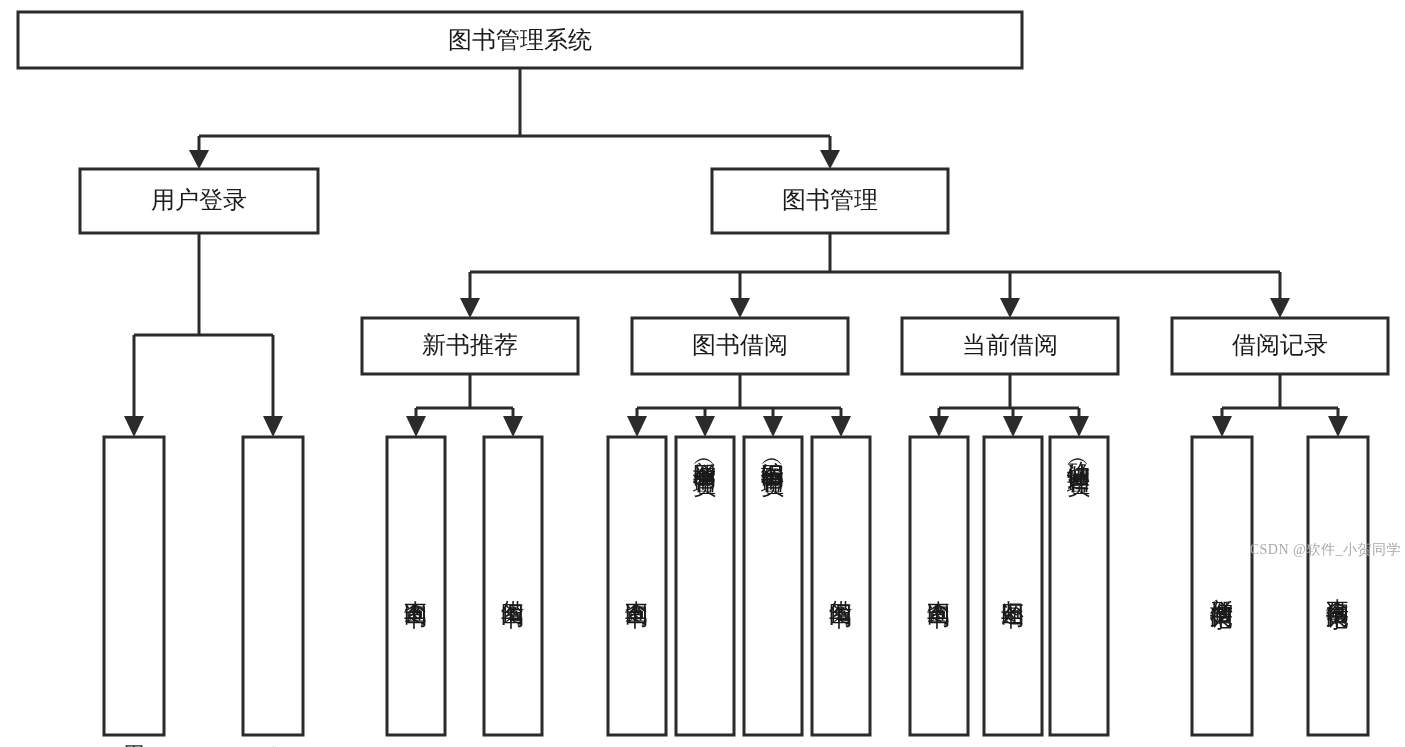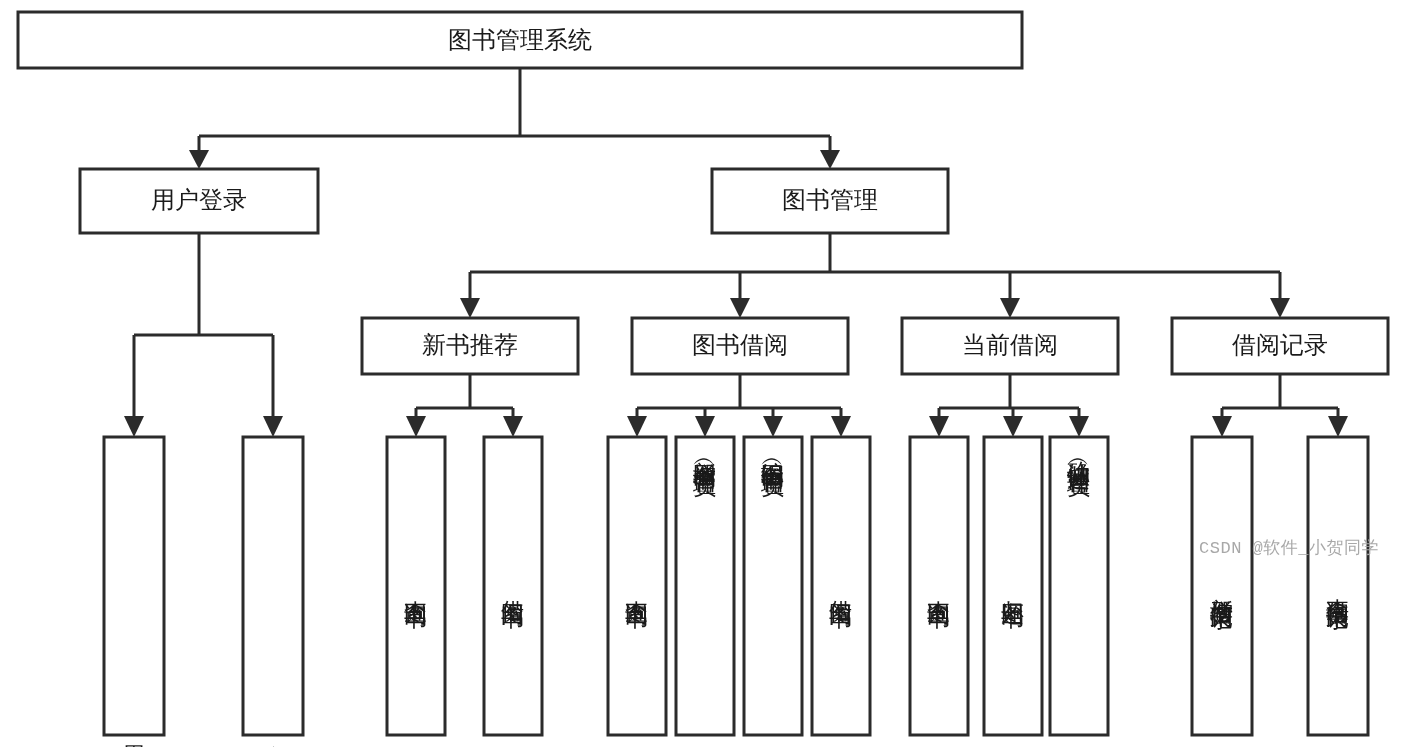--- a/index.html
+++ b/index.html
@@ -68,24 +68,24 @@
     font-size: 23px;
     line-height: 30px;
     color: #1a1a1a;
     writing-mode: vertical-rl;
     text-orientation: upright;
     white-space: nowrap;
     letter-spacing: 2px;
   }
   .watermark {
     position: absolute;
-    right: 26px;
+    right: 4px;
     bottom: 4px;
-    font-family: Liberation Mono, monospace;
-    font-size: 17px;
+    font-family: Liberation Serif, serif;
+    font-size: 14px;
     color: #a8a8a8;
     white-space: nowrap;
     letter-spacing: 0.5px;
   }
 </style>
 </head>
 <body>
 
 <div id="diagram-root">
 

